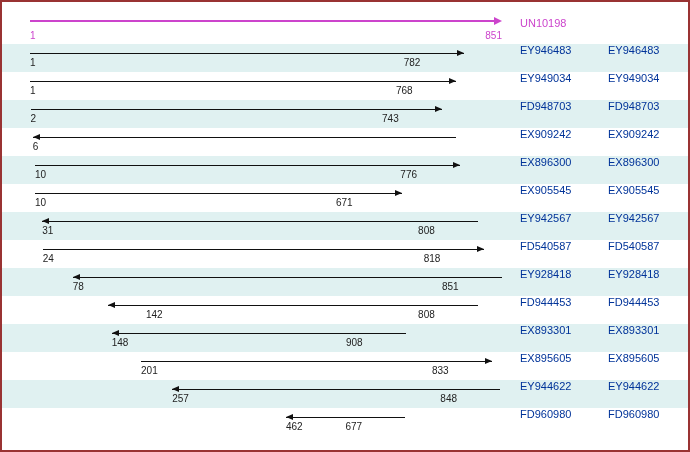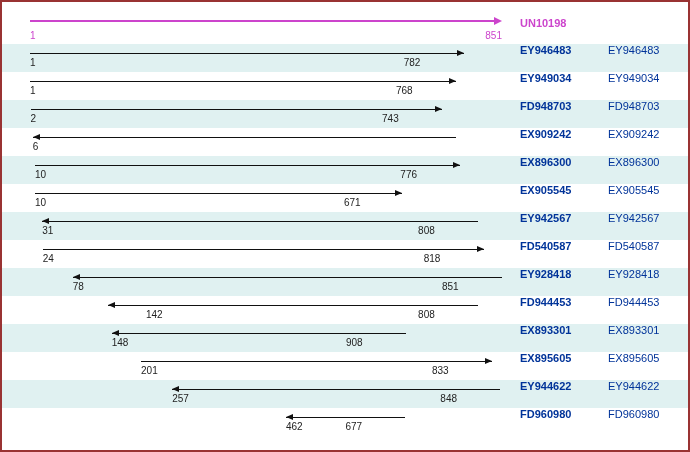--- a/index.html
+++ b/index.html
@@ -23,21 +23,21 @@
 
   .row{position:relative;height:28px;background:#ffffff;}
   .row.stripe{background:var(--stripe,#e0f1f1);}
   .aline{position:absolute;height:1px;top:9px;background:#111111;}
   .head{position:absolute;top:6px;width:0;height:0;}
   .head.r{border-top:3px solid transparent;border-bottom:3px solid transparent;border-left:7px solid #111111;}
   .head.l{border-top:3px solid transparent;border-bottom:3px solid transparent;border-right:7px solid #111111;}
   .coord{position:absolute;top:13px;font-size:10px;color:#222222;}
   .coord.end{width:60px;text-align:left;}
   .acc{position:absolute;top:0;font-size:11px;color:var(--link,#003399);cursor:pointer;white-space:nowrap;}
-  .c1{left:518px;font-weight:bold;}
+  .c1{left:518px;}
   .c2{left:606px;}
 </style>
 </head>
 <body>
 
 <div class="frame">
   <div class="spacer"></div>
 
   <div class="refrow">
     <div class="refline" id="ref-line" style="left: 28px; width: 466px;"></div>
@@ -85,21 +85,21 @@
         <div class="head r" style="left: 451.353px;"></div>
         <span class="coord" style="left: 32.9976px;">10</span>
         <span class="coord end" style="left: 398.353px;">776</span>
         <span class="acc c1">EX896300</span>
         <span class="acc c2">EX896300</span>
       </div>
       <div class="row">
         <div class="aline" style="left: 32.9976px; width: 367.049px;"></div>
         <div class="head r" style="left: 393.047px;"></div>
         <span class="coord" style="left: 32.9976px;">10</span>
-        <span class="coord end" style="left: 342px;">671</span>
+        <span class="coord end" style="left: 334px;">671</span>
         <span class="acc c1">EX905545</span>
         <span class="acc c2">EX905545</span>
       </div>
       <div class="row stripe">
         <div class="aline" style="left: 40.2165px; width: 435.906px;"></div>
         <div class="head l" style="left: 40.2165px;"></div>
         <span class="coord" style="left: 40.2165px;">31</span>
         <span class="coord end" style="left: 416.122px;">808</span>
         <span class="acc c1">EY942567</span>
         <span class="acc c2">EY942567</span>

